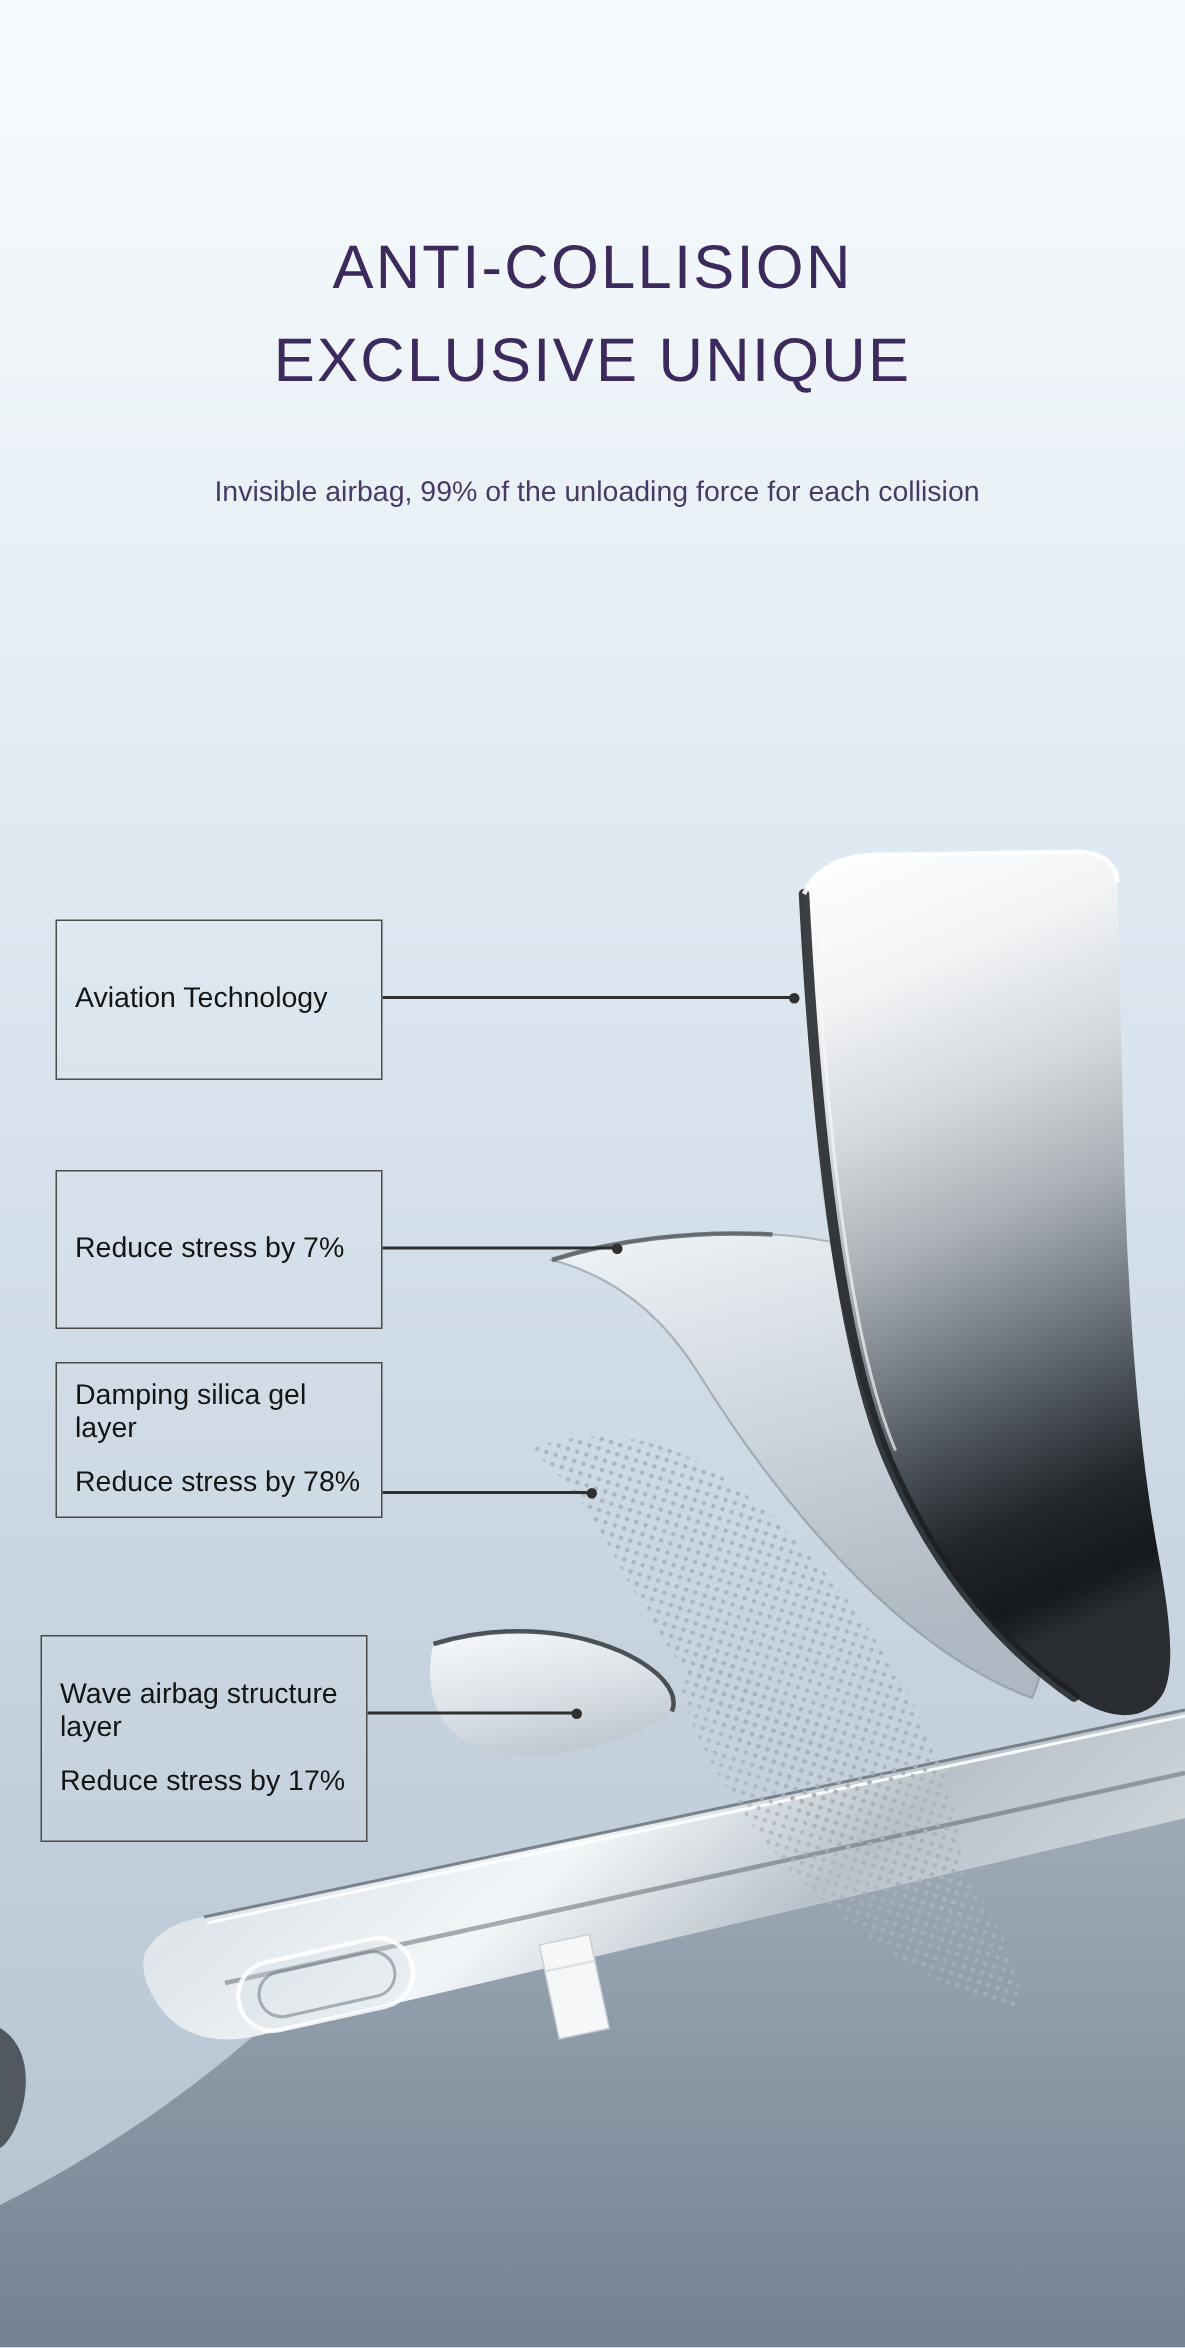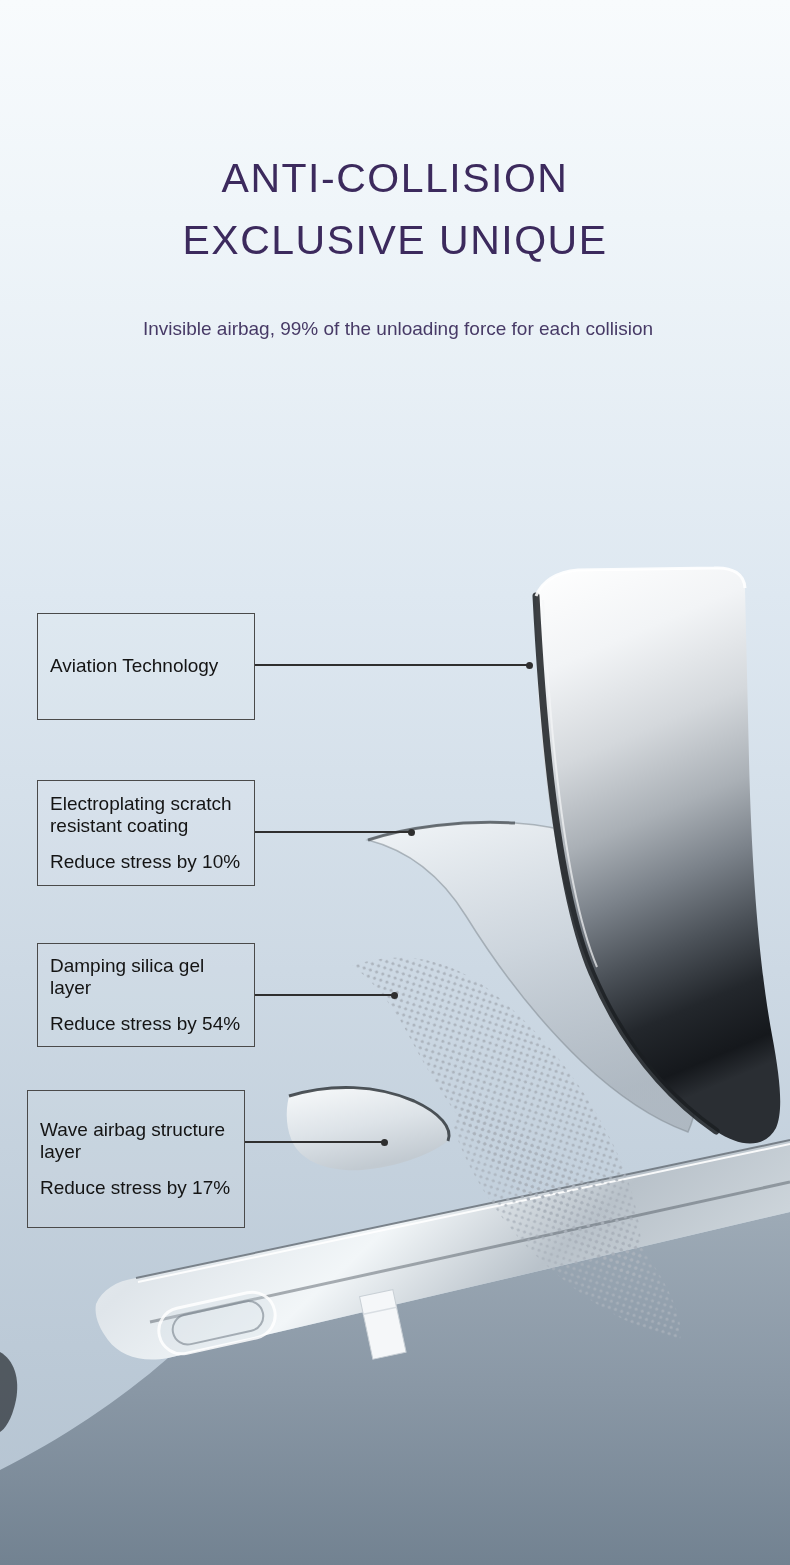--- a/index.html
+++ b/index.html
@@ -15,21 +15,21 @@
   .callout{
     position:absolute;box-sizing:border-box;width:218px;
     border:1px solid #4a4a4a;padding:10px 12px;
     display:flex;flex-direction:column;justify-content:center;gap:13px;
     font-size:19px;line-height:1.18;color:#141414;
     background:rgba(255,255,255,0.05);z-index:2;
   }
   .callout p{margin:0}
   .c1{left:37px;top:613px;height:107px}
   .c2{left:37px;top:780px;height:106px}
-  .c3{left:37px;top:943px;height:104px}
+  .c3{left:37px;top:908px;height:104px}
   .c4{left:27px;top:1090px;height:138px}
   .leader{position:absolute;height:0;border-top:2px solid #2f2f2f;z-index:1;}
   .l1{left:255px;top:664px;width:274px}
   .l2{left:255px;top:831px;width:156px}
   .l3{left:255px;top:994px;width:139px}
   .l4{left:245px;top:1141px;width:139px}
   .leader .dot{position:absolute;right:-4px;top:-4px;width:7px;height:7px;border-radius:50%;background:#2f2f2f;}
   svg.art{position:absolute;left:0;top:0;z-index:0;display:block;}
 </style>
 </head>
@@ -125,25 +125,24 @@
       <span class="dot"></span>
     </div>
   <div class="leader l4">
       <span class="dot"></span>
     </div>
 
   <div class="callout c1">
     <p>Aviation Technology</p>
   </div>
   <div class="callout c2">
-    <p>Electroplating scratch resistant coating</p>
-    <p>Reduce stress by 10%</p>
+    <p>Reduce stress by 7%</p>
   </div>
   <div class="callout c3">
     <p>Damping silica gel layer</p>
-    <p>Reduce stress by 54%</p>
+    <p>Reduce stress by 78%</p>
   </div>
   <div class="callout c4">
     <p>Wave airbag structure layer</p>
     <p>Reduce stress by 17%</p>
   </div>
 
 </div>
 
 </body></html>

